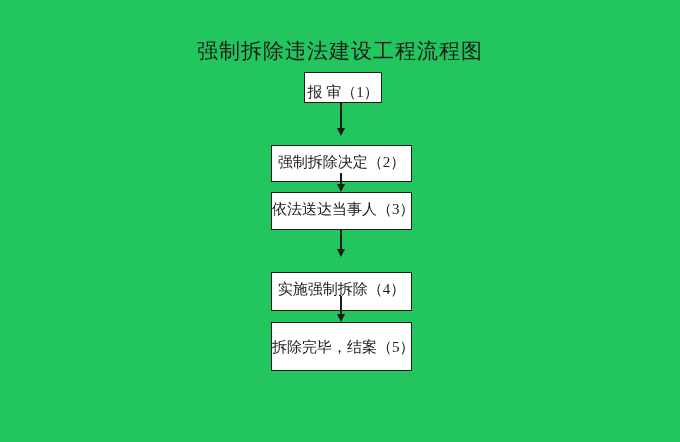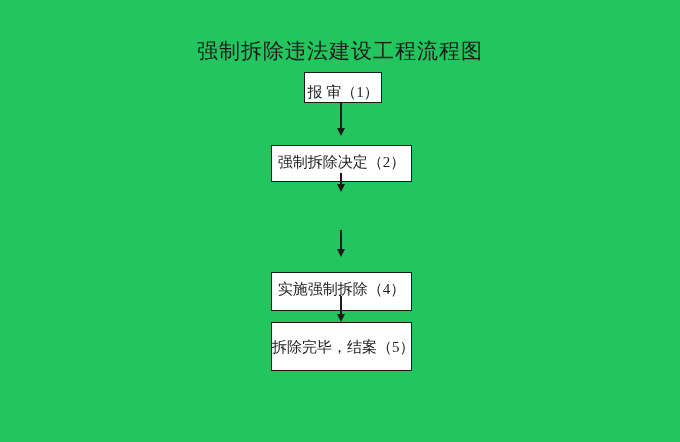--- a/index.html
+++ b/index.html
@@ -87,20 +87,21 @@
     <div class="head"></div>
   </div>
 
   <div class="flow-box box-2">强制拆除决定（2）</div>
 
   <div class="arrow arrow-2">
     <div class="shaft"></div>
     <div class="head"></div>
   </div>
 
+  <div class="flow-box box-3">依法送达当事人（3）</div>
 
   <div class="arrow arrow-3">
     <div class="shaft"></div>
     <div class="head"></div>
   </div>
 
   <div class="flow-box box-4">实施强制拆除（4）</div>
 
   <div class="arrow arrow-4">
     <div class="shaft"></div>

